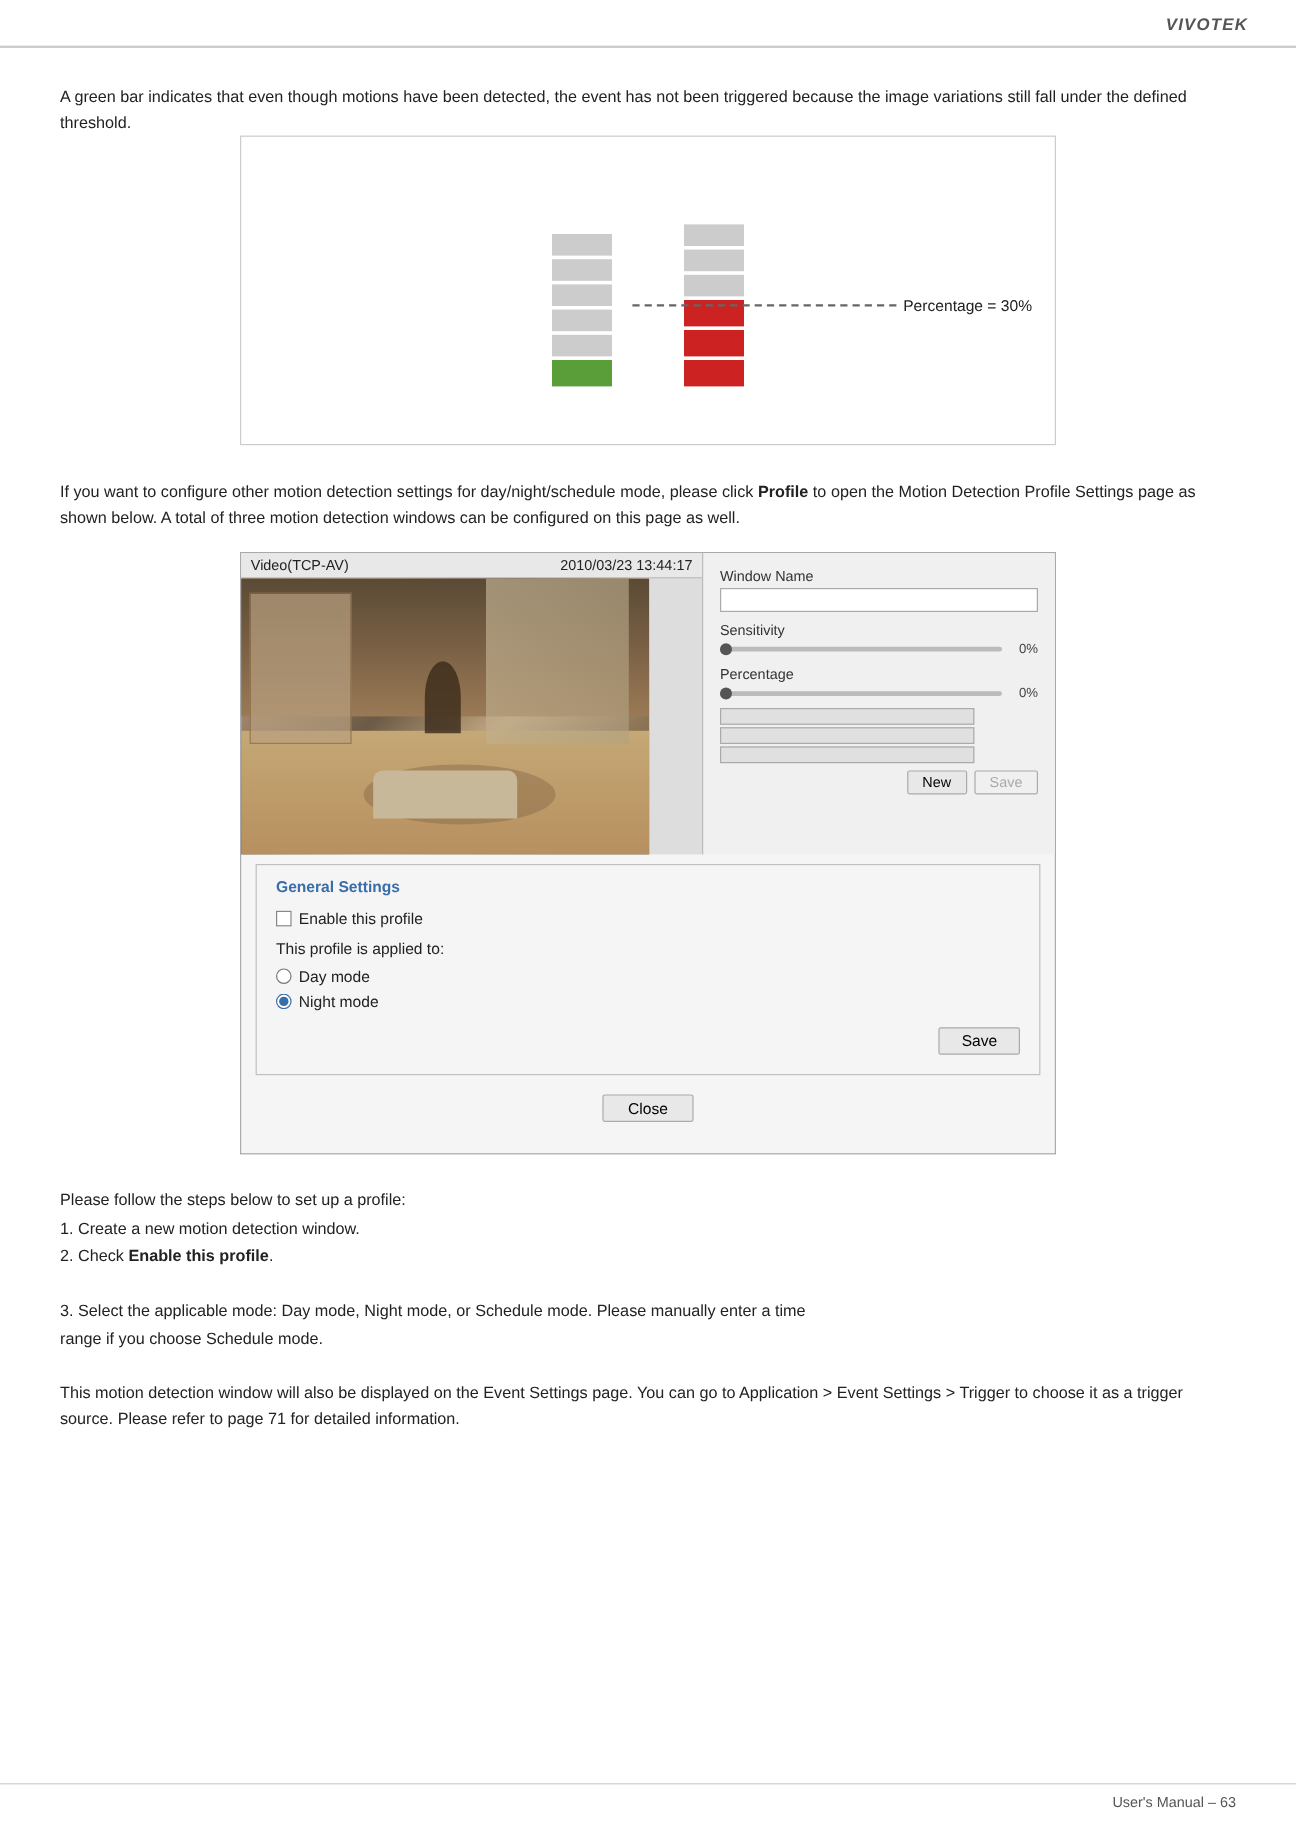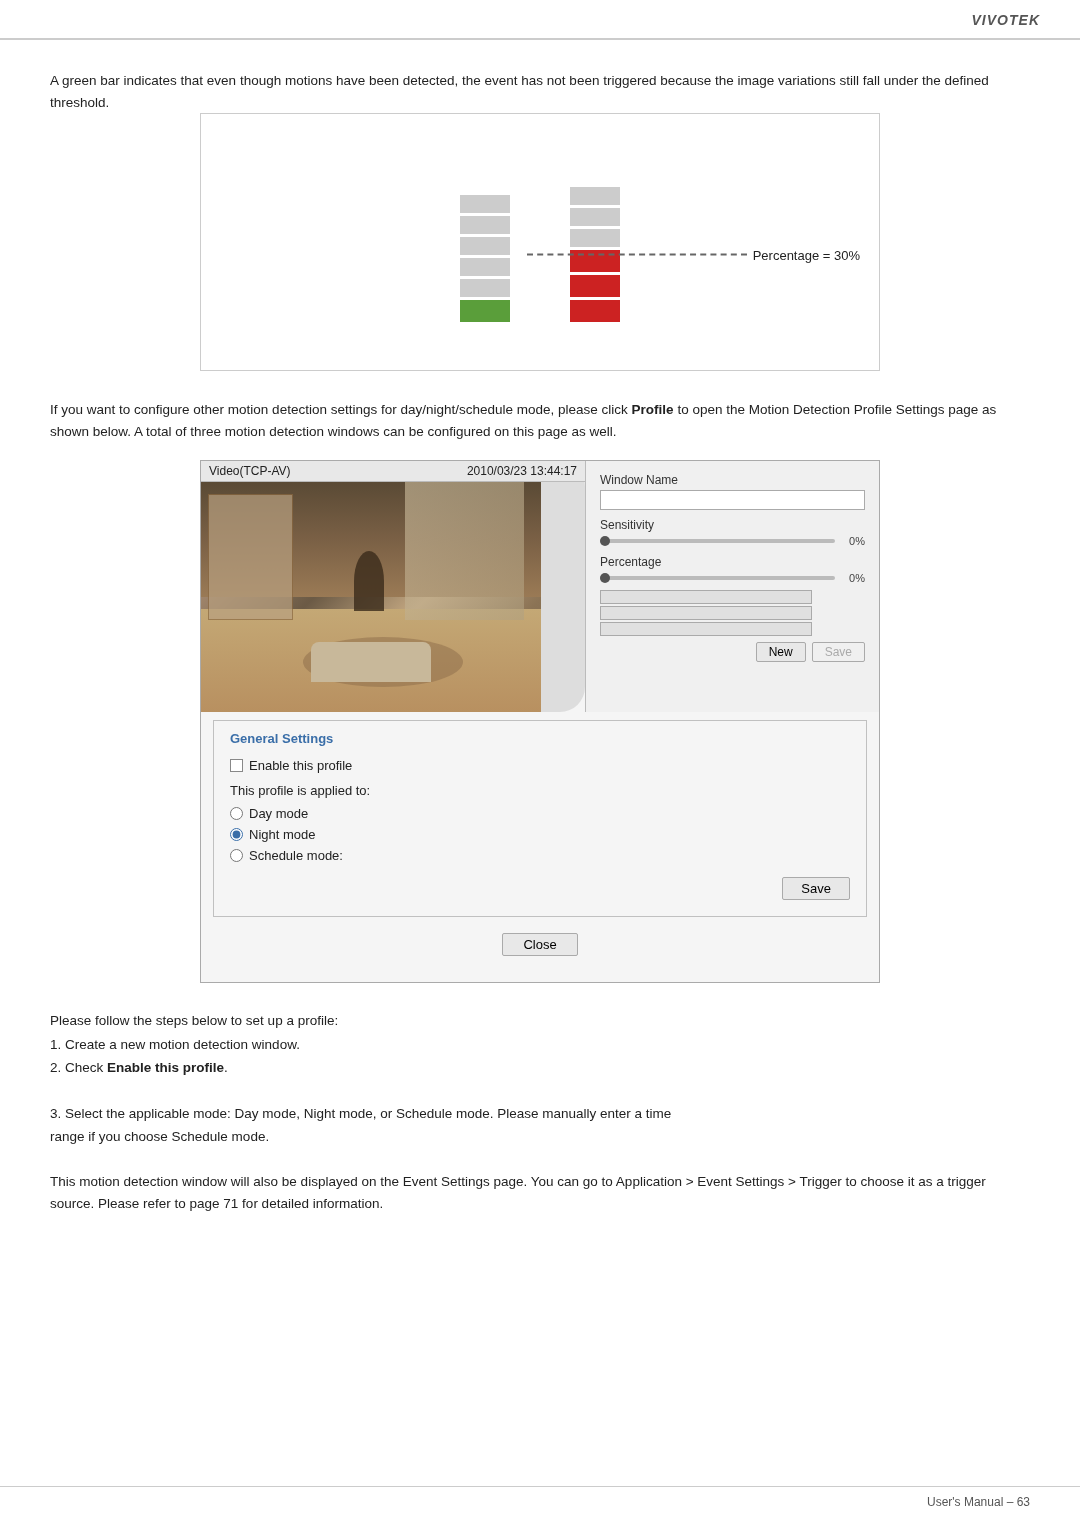--- a/index.html
+++ b/index.html
@@ -86,21 +86,20 @@
 
     .dialog-video-row {
       display: flex;
       gap: 0;
     }
 
     .dialog-video-panel {
       width: 384px;
       background: #ddd;
       position: relative;
-      border-radius: 25px;
     }
 
     .video-header {
       background: #e8e8e8;
       border-bottom: 1px solid #bbb;
       display: flex;
       justify-content: space-between;
       align-items: center;
       padding: 3px 8px;
       font-size: 12px;
@@ -487,24 +486,20 @@
           <div class="radio-row">
             <input type="radio" name="mode" class="radio-input" style="">
             <span>Day mode</span>
           </div>
 
           <div class="radio-row">
             <input type="radio" name="mode" checked="" class="radio-input radio-selected" style="">
             <span>Night mode</span>
           </div>
 
-          <div class="radio-row">
-            <input type="radio" name="mode" class="radio-input" style="">
-            <span>Schedule mode:</span>
-          </div>
 
           <div class="save-btn-row">
             <button class="save-btn">Save</button>
           </div>
         </div>
       </div>
 
       <div class="close-btn-row">
         <button class="close-btn">Close</button>
       </div>

